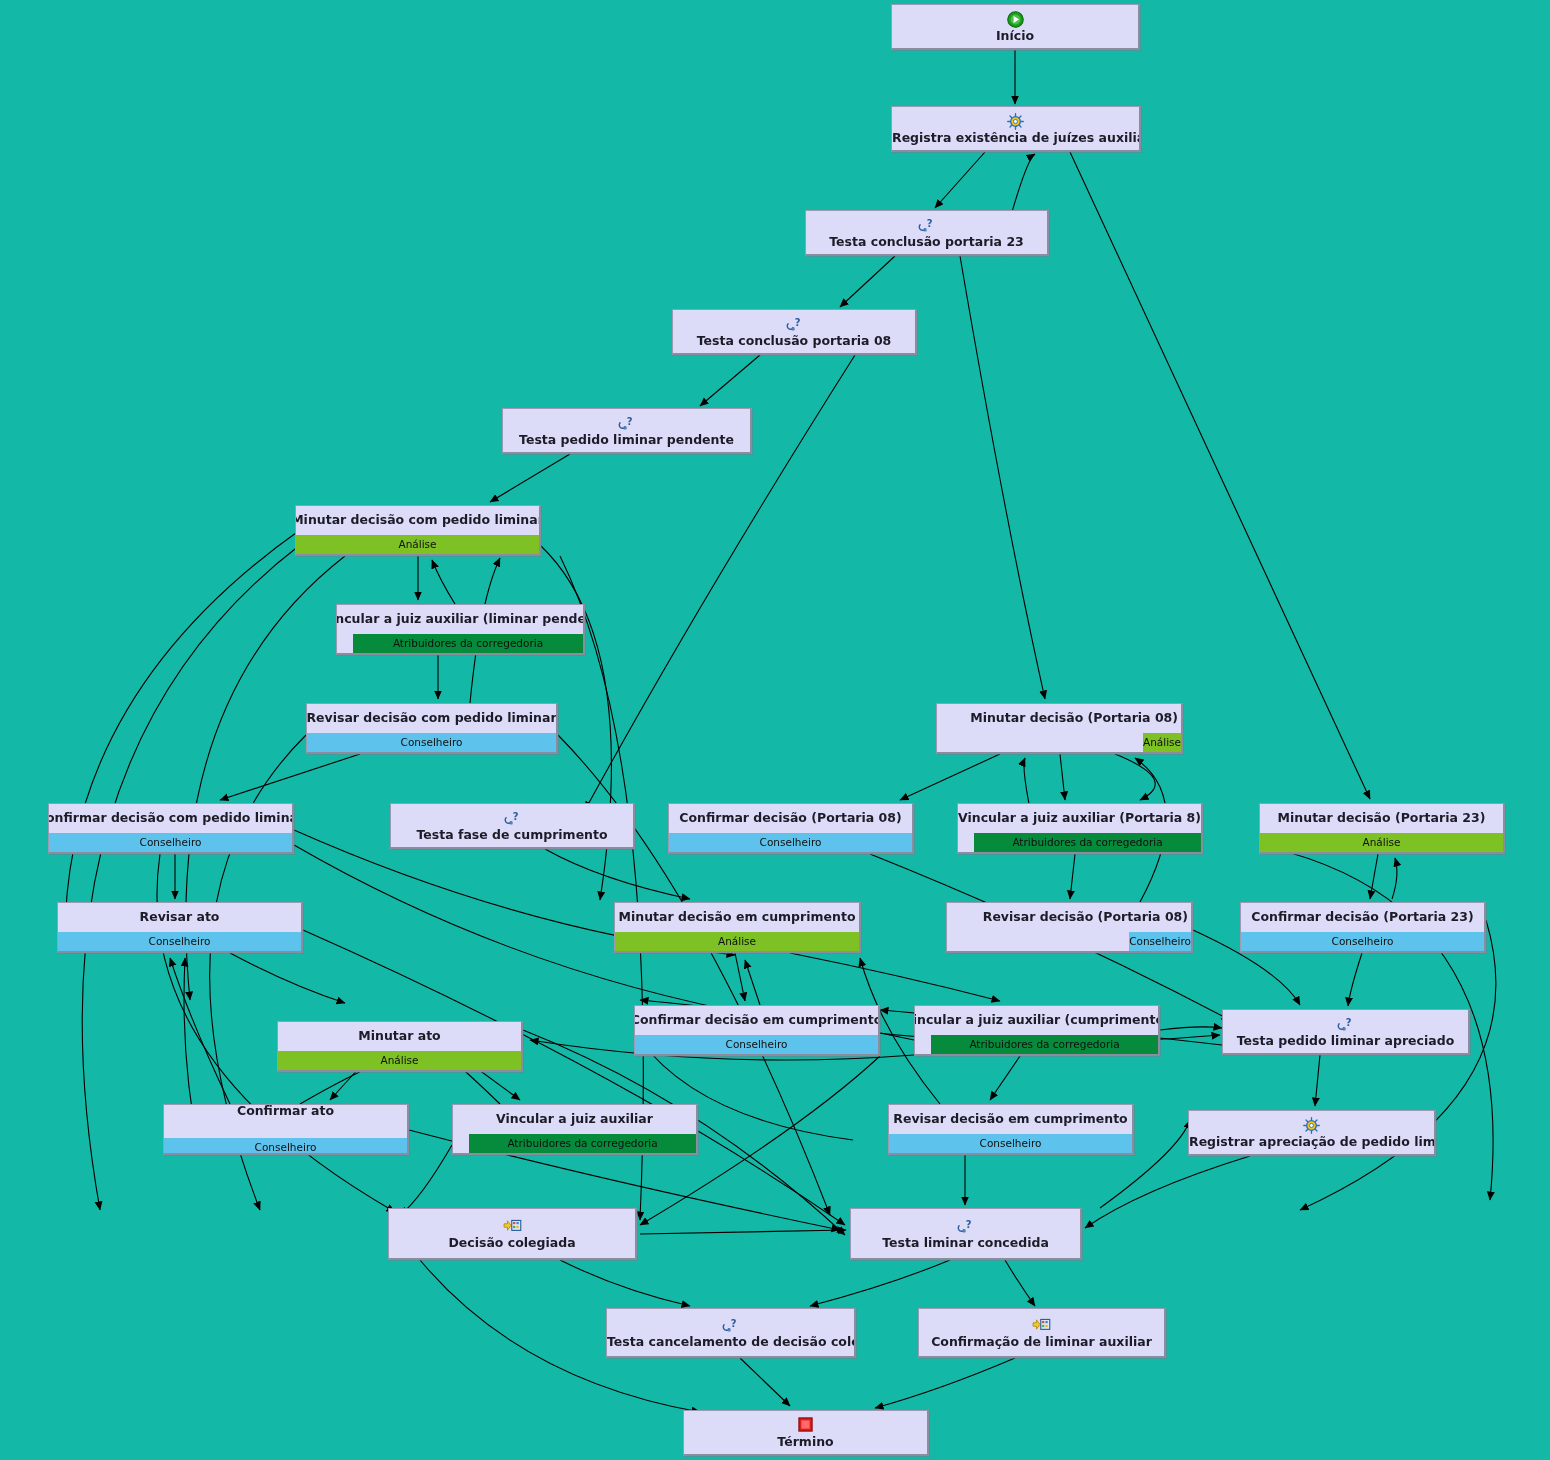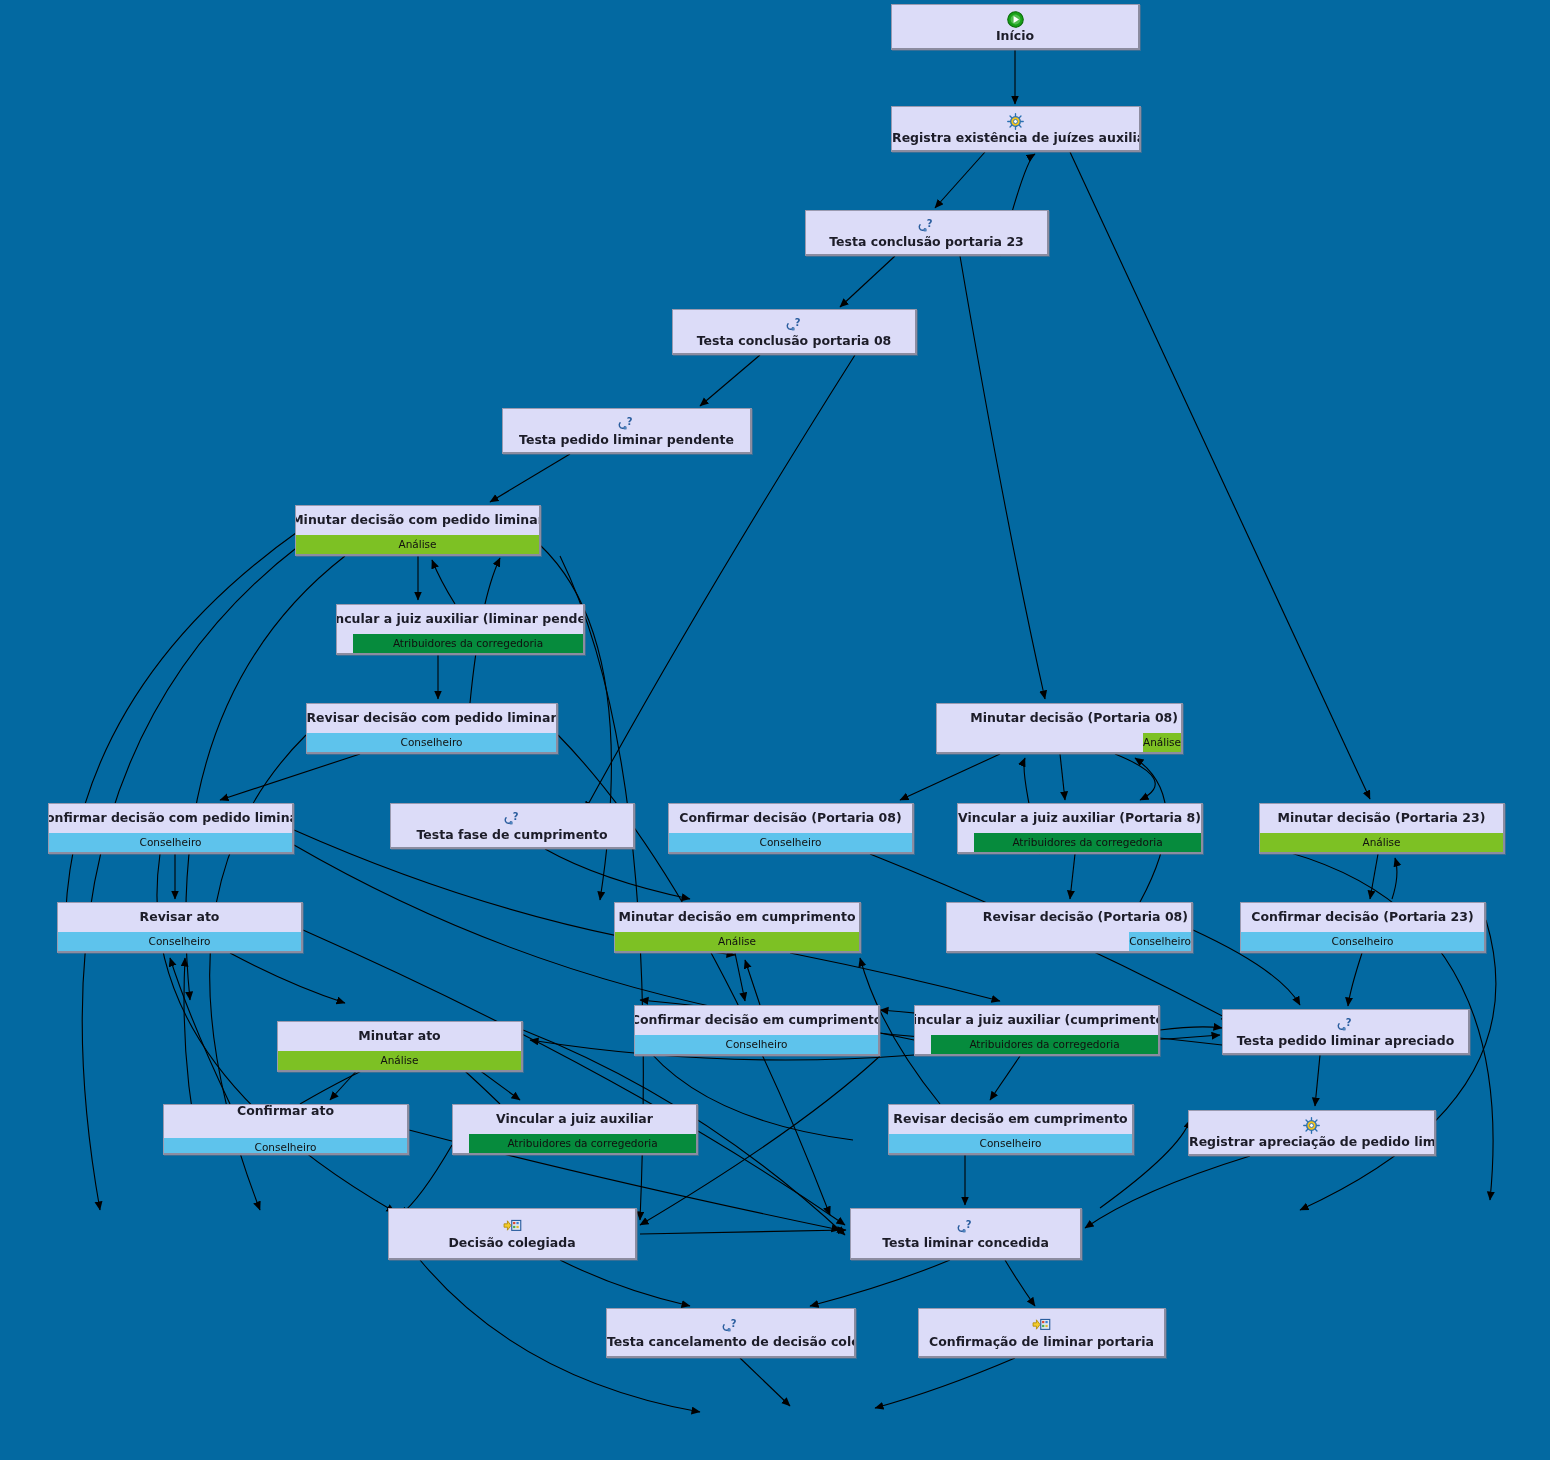--- a/index.html
+++ b/index.html
@@ -5,21 +5,21 @@
   html, body {
     margin: 0;
     padding: 0;
     background: #ffffff;
     font-family: "DejaVu Sans", "Liberation Sans", sans-serif;
   }
   #canvas {
     position: relative;
     width: 1550px;
     height: 1460px;
-    background: #0369a1;
+    background: #14b8a6;
     overflow: hidden;
   }
   #edges {
     position: absolute;
     left: 0; top: 0;
     width: 1550px;
     height: 1460px;
     pointer-events: none;
   }
   .node {
@@ -380,15 +380,24 @@
       <span class="icon">
         <svg width="19" height="15" viewBox="0 0 20 16">
           <path d="M1,6.2 L4.6,6.2 L4.6,3.0 L8.4,8.0 L4.6,13.0 L4.6,9.8 L1,9.8 z" fill="#f4cb2a" stroke="#b08a06" stroke-width="0.9" stroke-linejoin="round"></path>
           <rect x="9.2" y="2.6" width="9.6" height="10.6" fill="#dfe9f5" stroke="#2a5d9e" stroke-width="1.2"></rect>
           <rect x="10.6" y="4.2" width="2.4" height="2.4" fill="#e04a2f"></rect>
           <rect x="14.2" y="4.2" width="2.4" height="2.4" fill="#3c7fd0"></rect>
           <rect x="10.6" y="8.4" width="2.4" height="2.4" fill="#4fae4f"></rect>
           <rect x="14.2" y="8.4" width="2.4" height="2.4" fill="#e0b82f"></rect>
         </svg>
       </span>
-      <span class="title">Confirmação de liminar portaria</span>
+      <span class="title">Confirmação de liminar auxiliar</span>
+    </div>
+    <div class="node evt" style="left: 683px; top: 1410px; width: 246px; height: 46px;">
+      <span class="icon">
+        <svg width="15" height="15" viewBox="0 0 16 16">
+          <rect x="1" y="1" width="14" height="14" fill="#e01b1b" stroke="#8d0d0d" stroke-width="1.3"></rect>
+          <rect x="3.6" y="3.6" width="8.8" height="8.8" fill="#ff6a6a"></rect>
+        </svg>
+      </span>
+      <span class="title">Término</span>
     </div>
   </div>
 
 </body></html>

